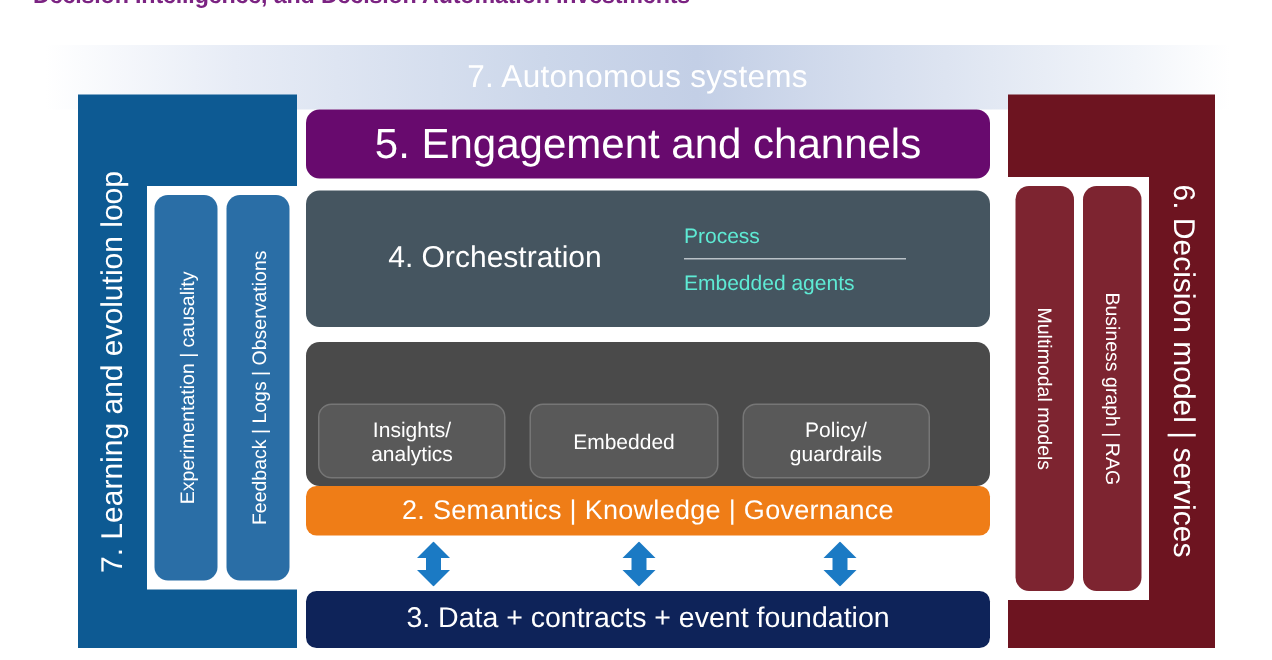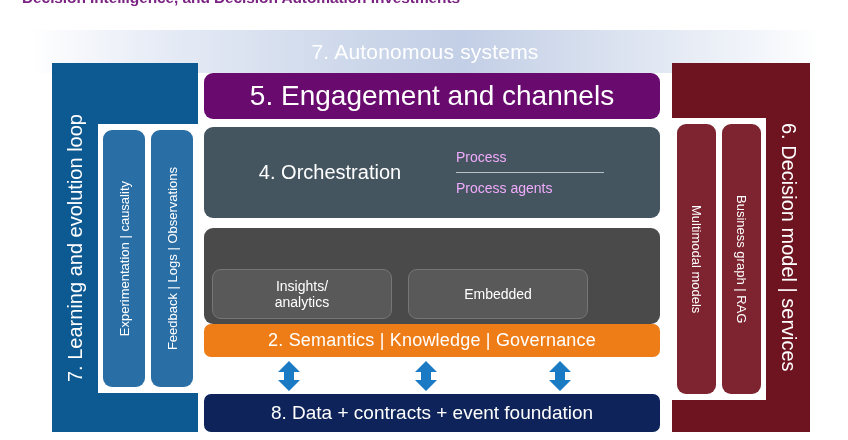--- a/index.html
+++ b/index.html
@@ -150,21 +150,21 @@
     text-align: center;
     color: #ffffff;
     font-size: 20px;
   }
   .orch-right {
     flex: 1;
     padding-right: 18px;
     display: flex; flex-direction: column; align-items: flex-start;
     gap: 5px;
   }
-  .orch-right .line-txt { color:#f0abfc; font-size: 14px; }
+  .orch-right .line-txt { color:#5eead4; font-size: 14px; }
   .orch-divider {
     width: 148px; height: 1px;
     background: #b9c1c7;
     margin: 2px 0;
   }
 
   .box-enablement {
     position: absolute;
     left: 204px; top: 228px;
     width: 456px; height: 96px;
@@ -174,21 +174,21 @@
   }
   .enable-title {
     text-align: center;
     color: #ffffff;
     font-size: 20px;
     line-height: 26px;
   }
   .enable-row {
     position: absolute;
     left: 8px; top: 41px;
-    width: 376px; height: 50px;
+    width: 408px; height: 50px;
     display: flex; gap: 16px;
   }
   .enable-cell {
     flex: 1;
     background: #595959;
     border: 1px solid #767676;
     border-radius: 9px;
     display: flex; align-items: center; justify-content: center;
     text-align: center;
     color: #ffffff;
@@ -269,28 +269,29 @@
 
   <div class="bar-engagement">
     <span>5. Engagement and channels</span>
   </div>
 
   <div class="box-orchestration">
     <div class="orch-title">4. Orchestration</div>
     <div class="orch-right">
       <div class="line-txt">Process</div>
       <div class="orch-divider"></div>
-      <div class="line-txt">Process agents</div>
+      <div class="line-txt">Embedded agents</div>
     </div>
   </div>
 
   <div class="box-enablement">
     <div class="enable-row">
       <div class="enable-cell">Insights/<br>analytics</div>
       <div class="enable-cell">Embedded</div>
+      <div class="enable-cell">Policy/<br>guardrails</div>
     </div>
   </div>
 
   <div class="bar-semantics">
     <span>2. Semantics   |   Knowledge   |   Governance</span>
   </div>
 
   <div class="arrow arrow-1">
     <svg width="26" height="30" viewBox="0 0 26 30">
       <polygon points="13,0 24,11 18,11 18,19 24,19 13,30 2,19 8,19 8,11 2,11" fill="#1b7ac4"></polygon>
@@ -301,16 +302,16 @@
       <polygon points="13,0 24,11 18,11 18,19 24,19 13,30 2,19 8,19 8,11 2,11" fill="#1b7ac4"></polygon>
     </svg>
   </div>
   <div class="arrow arrow-3">
     <svg width="26" height="30" viewBox="0 0 26 30">
       <polygon points="13,0 24,11 18,11 18,19 24,19 13,30 2,19 8,19 8,11 2,11" fill="#1b7ac4"></polygon>
     </svg>
   </div>
 
   <div class="bar-foundation">
-    <span>8. Data + contracts + event foundation</span>
+    <span>3. Data + contracts + event foundation</span>
   </div>
 
 </div>
 
 </body></html>

